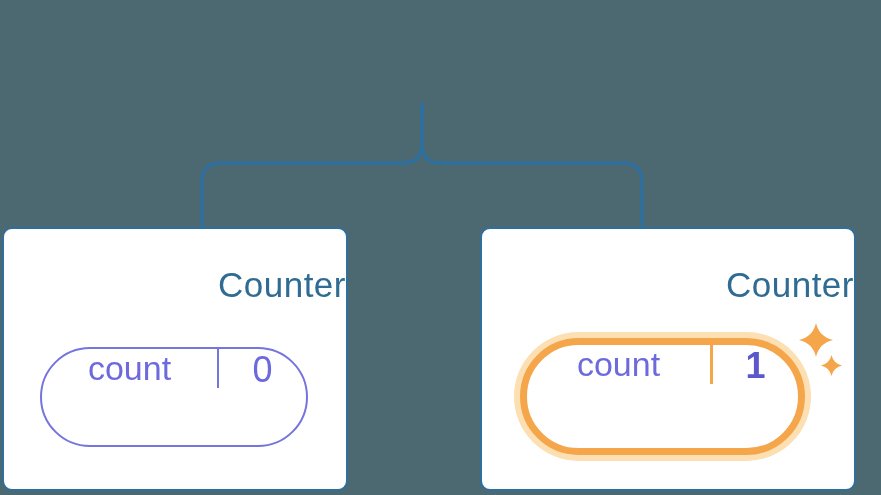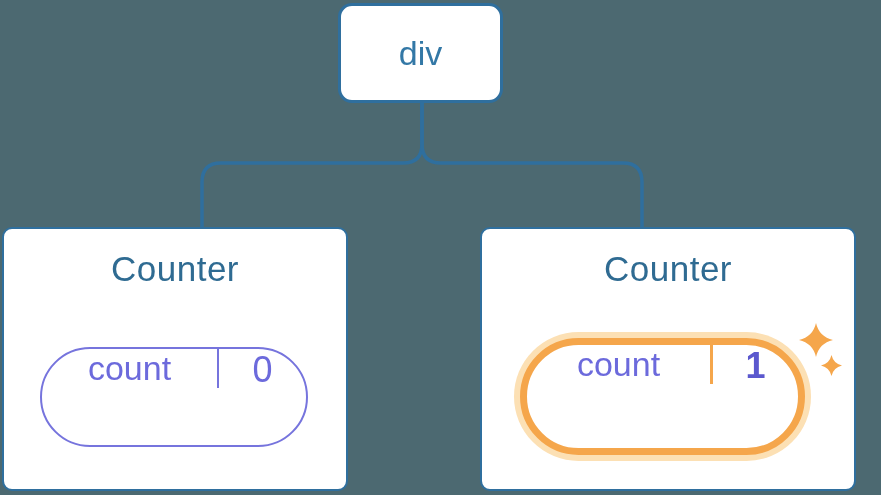--- a/index.html
+++ b/index.html
@@ -48,22 +48,22 @@
     top: 227px;
     height: 264px;
     background: var(--card-bg);
     border: 2px solid var(--line-blue);
     border-radius: 10px;
     box-sizing: border-box;
   }
   .card-left  { left: 2px;   width: 346px; }
   .card-right { left: 480px; width: 376px; }
   .card-title {
-    margin-top: 20px;
-    text-align: center;
+    margin-top: 36px;
+    text-align: right;
     font-size: 35px;
     color: var(--title-blue);
     letter-spacing: 0.5px;
   }
   .pill {
     position: absolute;
     display: flex;
     align-items: flex-start;
     box-sizing: border-box;
     background: var(--card-bg);
@@ -130,23 +130,20 @@
 </head>
 <body>
 
 <div class="canvas">
 
   <svg class="connector" viewBox="0 0 881 495">
     <path d="M422 103 L422 144 Q422 163 403 163 L221 163 Q202 163 202 182 L202 227"></path>
     <path d="M422 103 L422 144 Q422 163 441 163 L623 163 Q642 163 642 182 L642 227"></path>
   </svg>
 
-  <div class="root-node">
-    <span>div</span>
-  </div>
 
   <div class="card card-left">
     <div class="card-title">Counter</div>
     <div class="pill pill-plain">
       <div class="pill-key">count</div>
       <div class="pill-value">0</div>
     </div>
   </div>
 
   <div class="card card-right">

